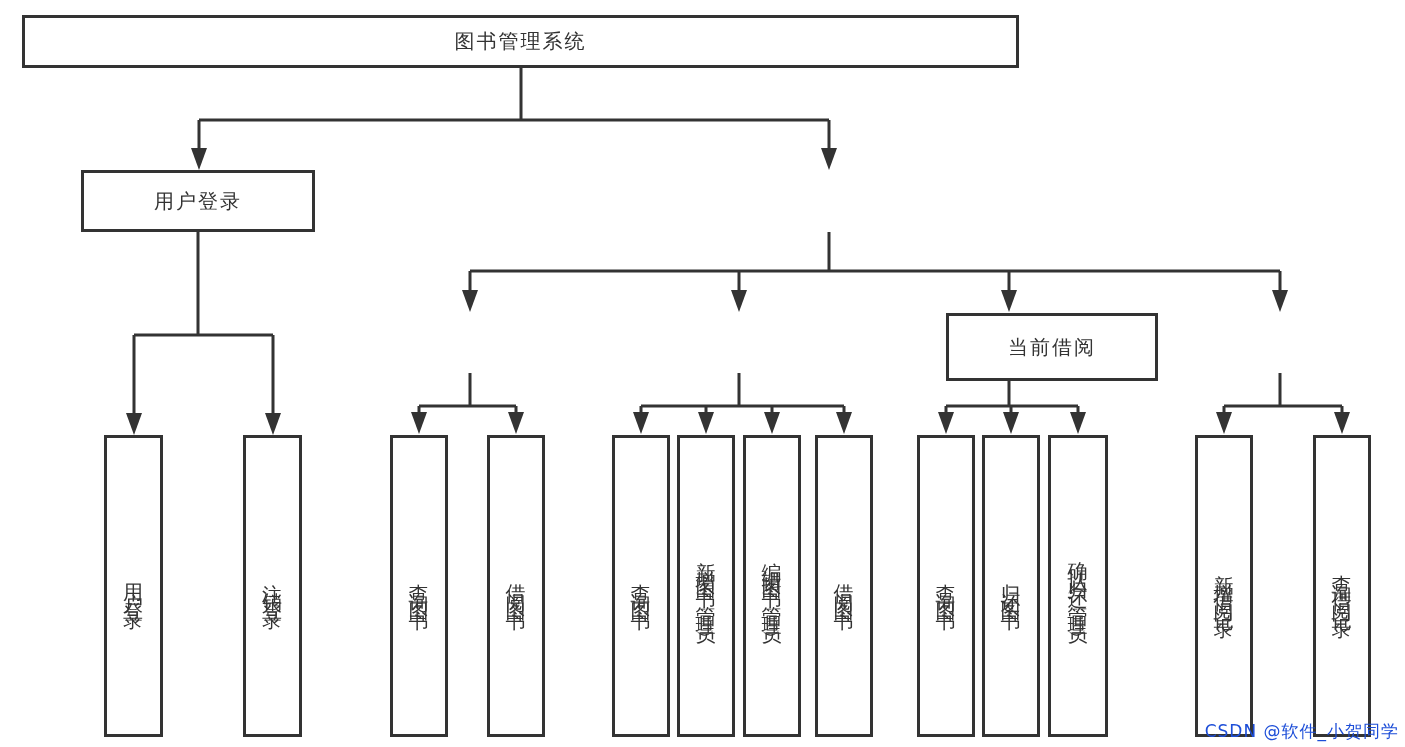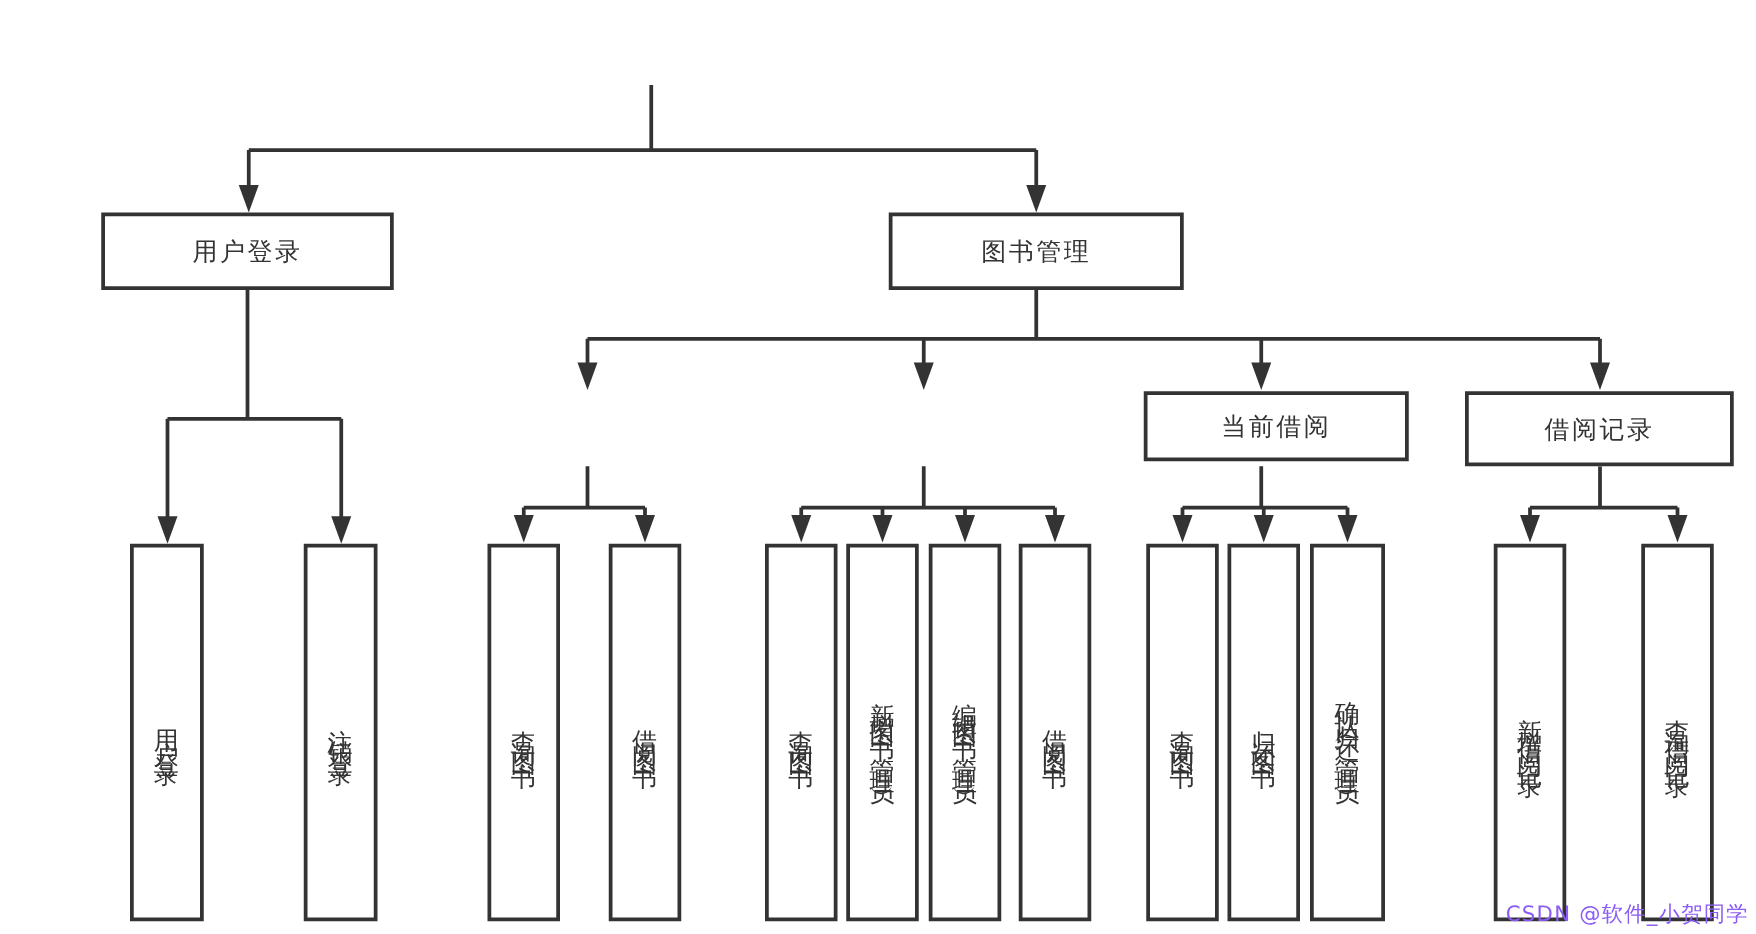--- a/index.html
+++ b/index.html
@@ -9,21 +9,21 @@
   }
   .connectors{position:absolute;left:0;top:0;}
   .node{
     position:absolute;box-sizing:border-box;border:3px solid #333;background:#fff;
     display:flex;align-items:center;justify-content:center;text-align:center;
   }
   .node span{display:block;}
   .h span{font-size:20px;letter-spacing:2px;white-space:nowrap;}
   .v span{writing-mode:vertical-rl;text-orientation:mixed;font-size:20px;letter-spacing:9px;line-height:1;}
   .watermark{
-    position:absolute;right:6px;bottom:4px;font-size:17px;color:#8b5cf6;letter-spacing:1px;text-align:right;
+    position:absolute;right:6px;bottom:4px;font-size:17px;color:#1d4ed8;letter-spacing:1px;text-align:right;
   }
 </style>
 </head>
 <body>
 
 <div class="canvas">
 
   <svg class="connectors" width="1405" height="747" viewBox="0 0 1405 747">
     <g stroke="#333" stroke-width="3" fill="none">
 
@@ -57,33 +57,30 @@
       <polygon points="764,412 780,412 772,434"></polygon>
       <polygon points="836,412 852,412 844,434"></polygon>
       <polygon points="938,412 954,412 946,434"></polygon>
       <polygon points="1003,412 1019,412 1011,434"></polygon>
       <polygon points="1070,412 1086,412 1078,434"></polygon>
       <polygon points="1216,412 1232,412 1224,434"></polygon>
       <polygon points="1334,412 1350,412 1342,434"></polygon>
     </g>
   </svg>
 
+  <div class="node h" style="left:22px;top:15px;width:997px;height:53px;">
+    <span>图书管理系统</span>
+  </div>
 
   <div class="node h" style="left:81px;top:170px;width:234px;height:62px;">
     <span>用户登录</span>
   </div>
-  <div class="node h" style="left:711px;top:170px;width:236px;height:62px;">
-    <span>图书管理</span>
-  </div>
 
-  <div class="node h" style="left:915px;top:313px;width:212px;height:56px;align-items:center;">
+  <div class="node h" style="left:946px;top:313px;width:212px;height:68px;align-items:center;">
     <span>当前借阅</span>
-  </div>
-  <div class="node h" style="left:1172px;top:313px;width:215px;height:60px;">
-    <span>借阅记录</span>
   </div>
 
   <div class="node v" style="left:104px;top:435px;width:59px;height:302px;">
     <span>用户登录</span>
   </div>
   <div class="node v" style="left:243px;top:435px;width:59px;height:302px;">
     <span>注销登录</span>
   </div>
 
   <div class="node v" style="left:390px;top:435px;width:58px;height:302px;">

